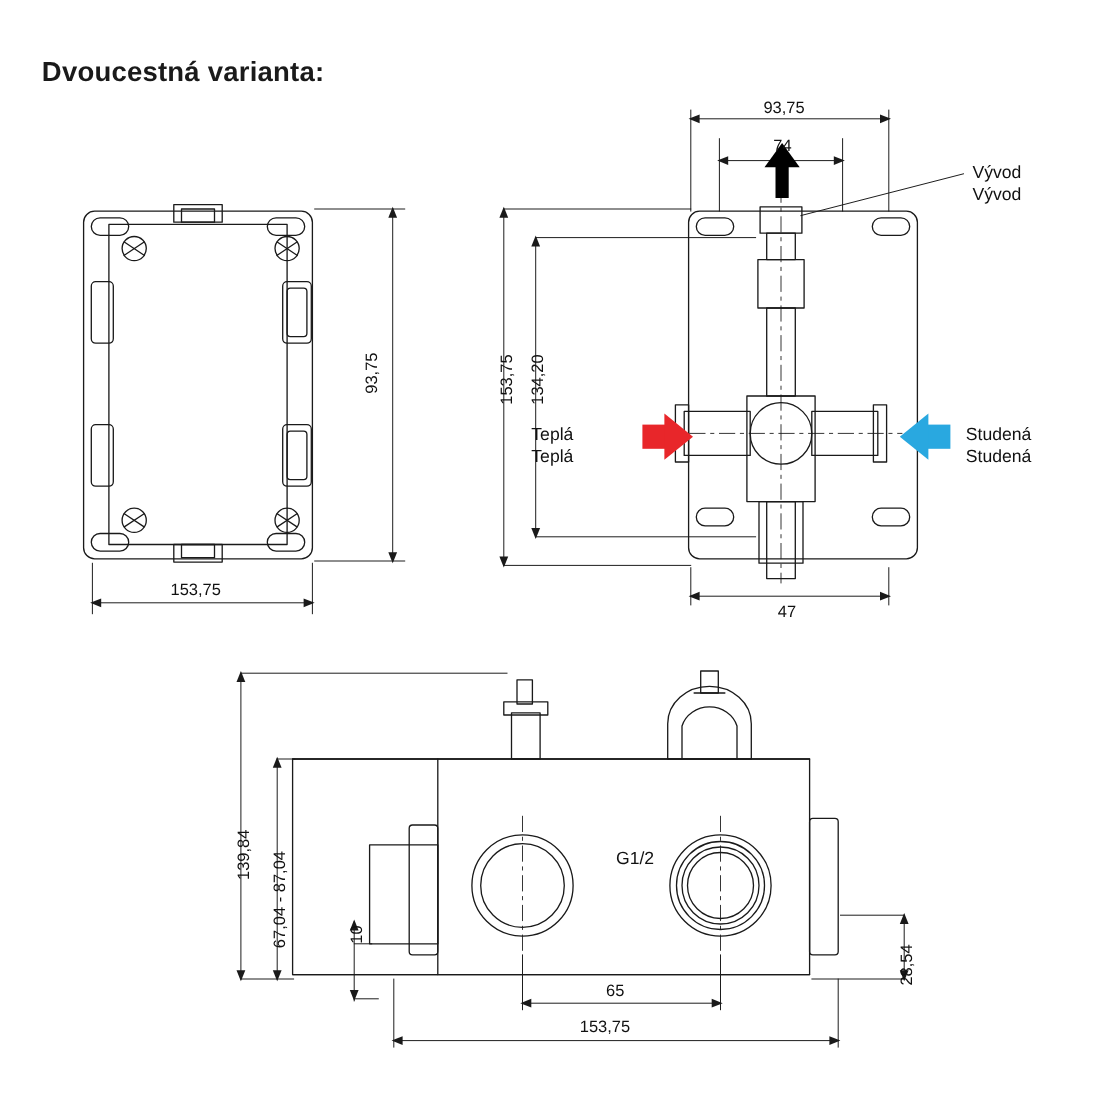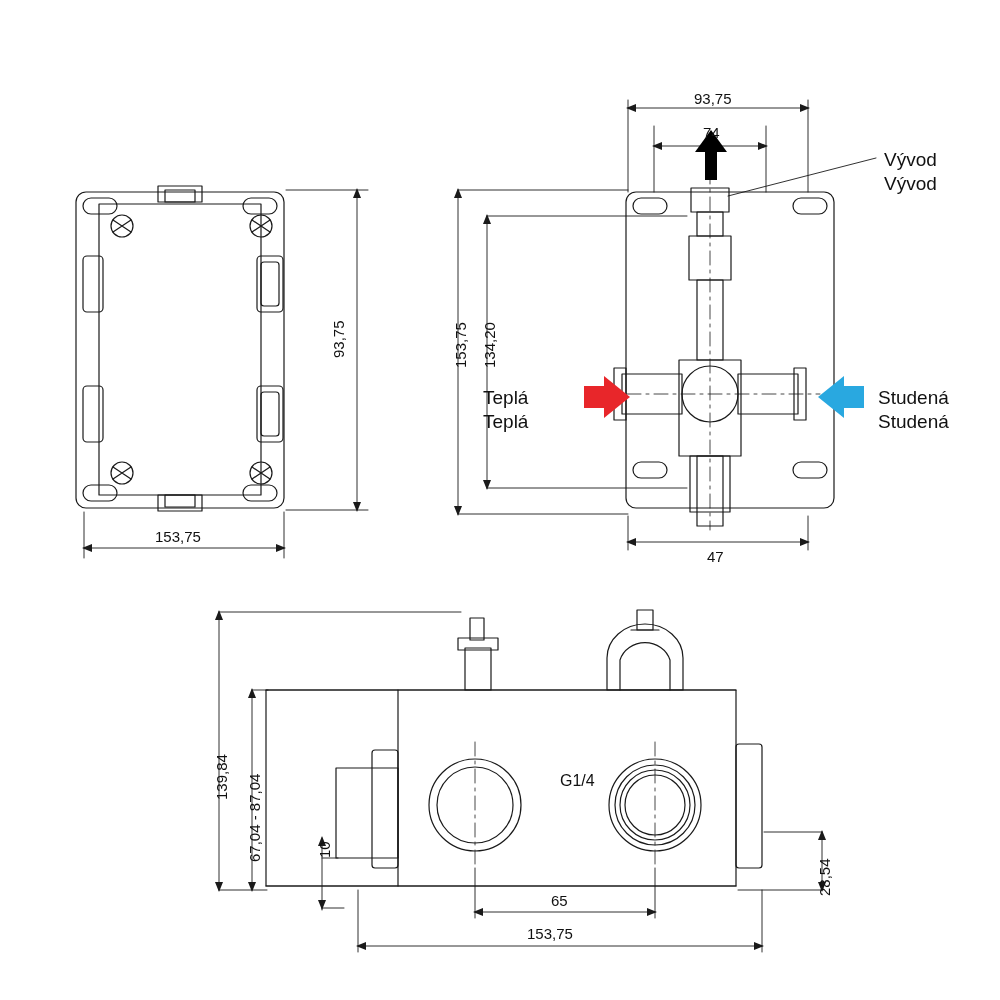--- a/index.html
+++ b/index.html
@@ -45,33 +45,34 @@
     font-size: 15px;
     color: #111;
     white-space: nowrap;
   }
   .dim.vert {
     transform-origin: 0 0;
     transform: rotate(-90deg);
   }
   .lbl {
     position: absolute;
-    font-size: 19px;
+    font-size: 16px;
     color: #111;
     white-space: nowrap;
     line-height: 1.25;
   }
   svg { display: block; }
 </style>
 </head>
 <body>
 
 <div id="sheet">
 
   <div class="title-block">
+    <div class="title-main">Dvoucestná varianta:</div>
   </div>
 
   <svg width="1000" height="1000" viewBox="0 0 1000 1000">
     <g fill="none" stroke="#1a1a1a" stroke-width="1.2" stroke-linecap="round" stroke-linejoin="round">
 
       <g>
 
         <path d="M86 192 h188 a10 10 0 0 1 10 10 v296 a10 10 0 0 1 -10 10 h-188 a10 10 0 0 1 -10 -10 v-296 a10 10 0 0 1 10 -10 z"></path>
 
         <rect x="99" y="204" width="162" height="291"></rect>
@@ -323,15 +324,15 @@
     <div>Studená</div>
     <div>Studená</div>
   </div>
 
   <div class="dim vert" style="left:213px; top:800px;">139,84</div>
   <div class="dim vert" style="left:246px; top:862px;">67,04 - 87,04</div>
   <div class="dim vert" style="left:316px; top:858px;">10</div>
   <div class="dim vert" style="left:816px; top:896px;">28,54</div>
   <div class="dim" style="left:551px; top:892px;">65</div>
   <div class="dim" style="left:527px; top:925px;">153,75</div>
-  <div class="lbl" style="left:560px; top:771px; font-size:16px;">G1/4</div>
+  <div class="lbl" style="left:560px; top:771px; font-size:16px;">G1/2</div>
 
 </div>
 
 </body></html>

